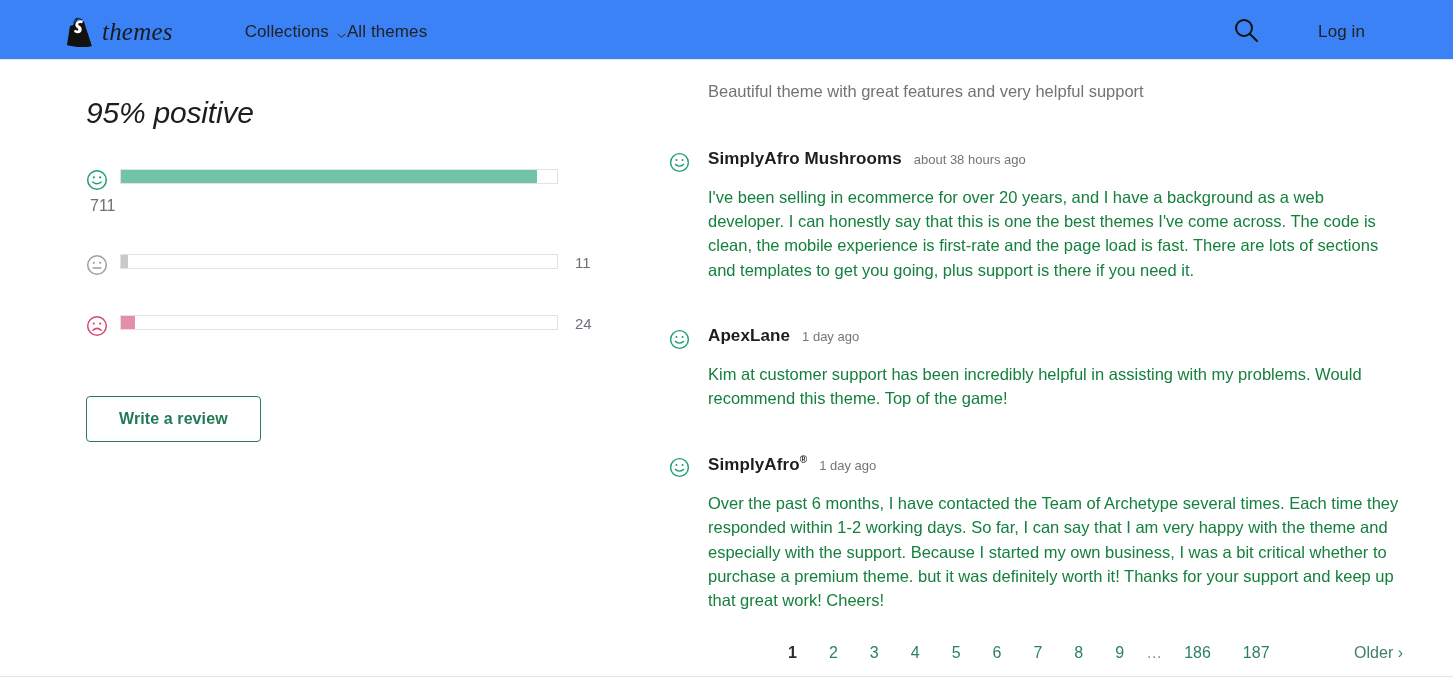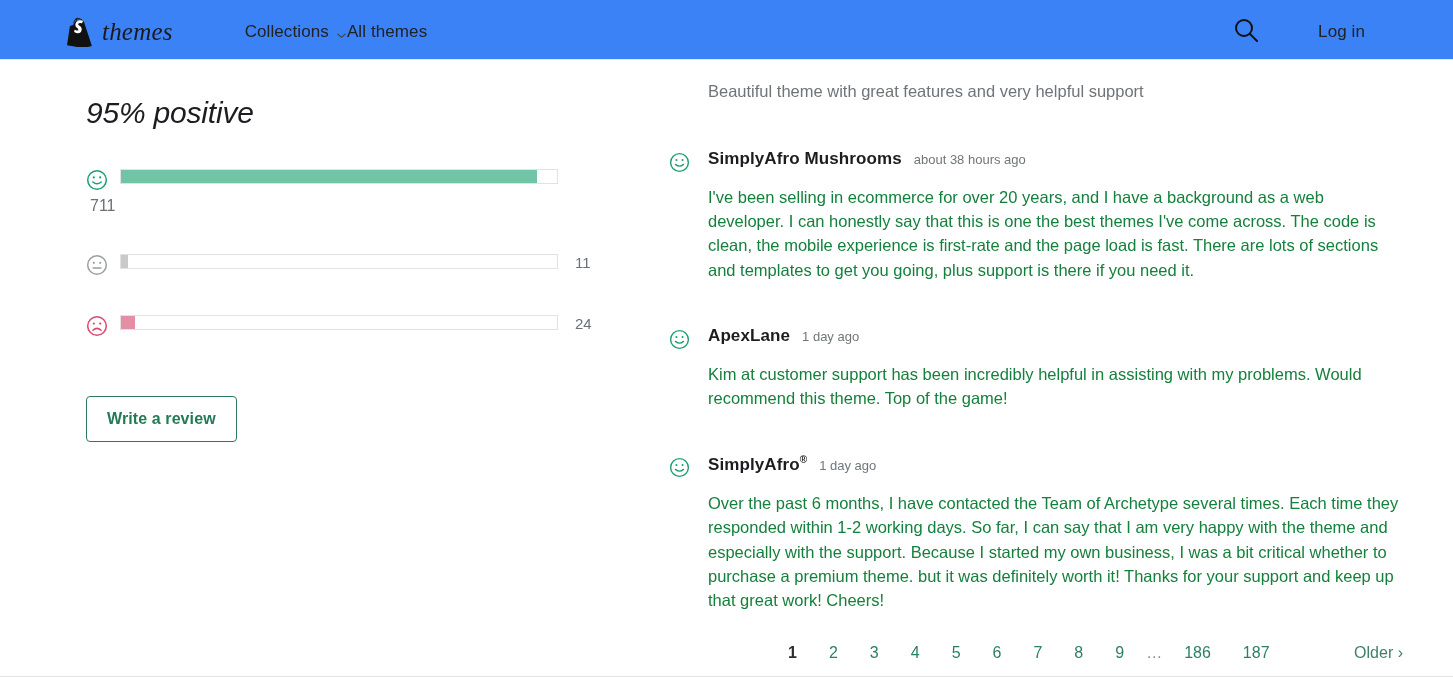--- a/index.html
+++ b/index.html
@@ -125,21 +125,21 @@
     white-space: nowrap;
   }
   .count-below {
     font-size: 16px;
     color: #6b7177;
     margin: 6px 0 20px 4px;
   }
   .write-review-btn {
     margin-top: 40px;
     display: inline-block;
-    padding: 13px 20px;
+    padding: 13px 32px;
     border: 1px solid #2c7a5a;
     border-radius: 4px;
     background: #fff;
     color: #237a56;
     font-size: 16px;
     font-weight: 700;
     cursor: pointer;
     font-family: "Liberation Sans", sans-serif;
     letter-spacing: .1px;
   }

